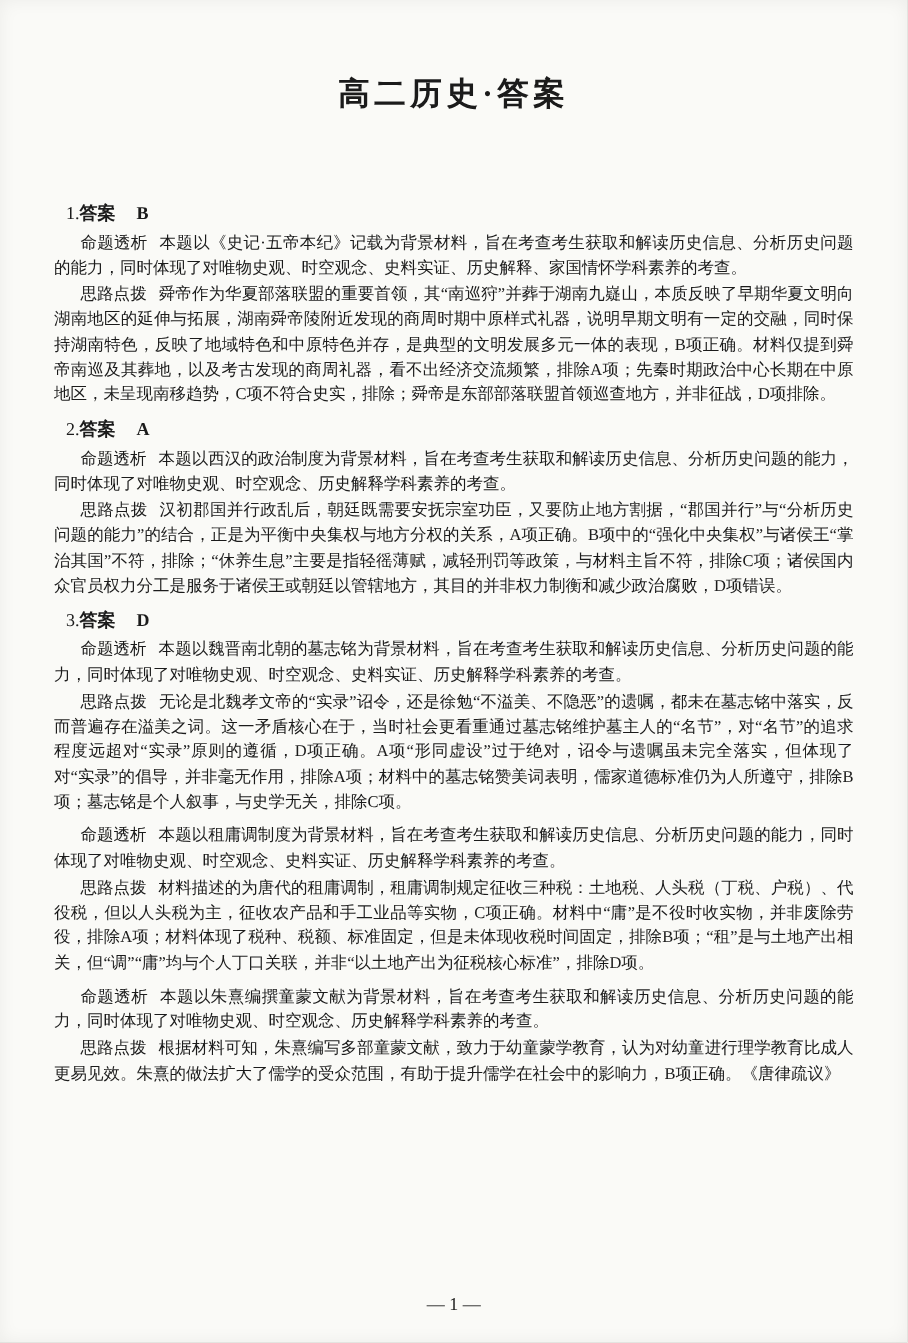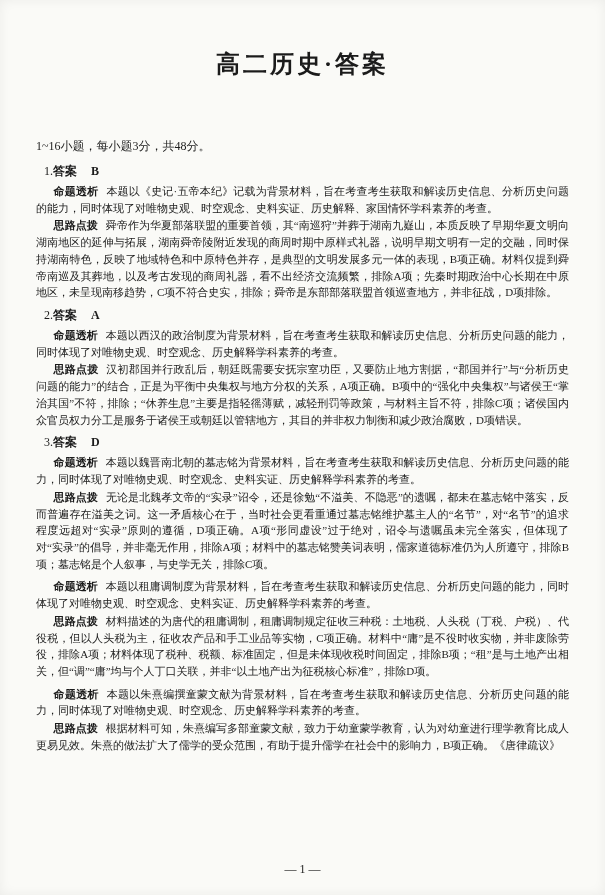--- a/index.html
+++ b/index.html
@@ -15,21 +15,21 @@
     margin: 0 auto;
     background: #fafaf7;
     box-sizing: border-box;
     padding: 34px 36px 40px 36px;
     overflow: hidden;
     box-shadow: inset 0 0 12px rgba(0,0,0,0.06);
     color: #1b1b1b;
   }
   .doc-title {
     text-align: center;
-    font-size: 24px;
+    font-size: 21px;
     font-weight: bold;
     letter-spacing: 3px;
     margin: 14px 0 58px 0;
   }
   .intro-line {
     font-size: 12px;
     margin: 0 0 8px 0;
   }
   .item {
     margin: 0 0 6px 0;
@@ -49,41 +49,40 @@
     margin-left: 14px;
   }
   .para {
     font-size: 11px;
     line-height: 1.52;
     text-align: justify;
     text-indent: 1.6em;
     margin: 1px 0;
   }
   .para .lbl {
-    font-weight: bold;
+    font-weight: normal;
     margin-right: 8px;
   }
   .page-number {
     position: absolute;
     left: 0;
     right: 0;
     bottom: 18px;
     text-align: center;
     font-size: 12px;
     color: #222;
   }
 </style>
 </head>
 <body>
 
 <div class="page">
 
   <h1 class="doc-title">高二历史·答案</h1>
 
-  <p class="intro-line">1~16小题，每小题3分，共48分。</p>
 
   <div class="item">
     <div class="answer-line">
       <span class="q-num">1.</span><span class="lbl">答案</span><span class="ans">B</span>
     </div>
     <p class="para">
       <span class="lbl">命题透析</span><span>本题以《史记·五帝本纪》记载为背景材料，旨在考查考生获取和解读历史信息、分析历史问题的能力，同时体现了对唯物史观、时空观念、史料实证、历史解释、家国情怀学科素养的考查。</span>
     </p>
     <p class="para">
       <span class="lbl">思路点拨</span><span>舜帝作为华夏部落联盟的重要首领，其“南巡狩”并葬于湖南九嶷山，本质反映了早期华夏文明向湖南地区的延伸与拓展，湖南舜帝陵附近发现的商周时期中原样式礼器，说明早期文明有一定的交融，同时保持湖南特色，反映了地域特色和中原特色并存，是典型的文明发展多元一体的表现，B项正确。材料仅提到舜帝南巡及其葬地，以及考古发现的商周礼器，看不出经济交流频繁，排除A项；先秦时期政治中心长期在中原地区，未呈现南移趋势，C项不符合史实，排除；舜帝是东部部落联盟首领巡查地方，并非征战，D项排除。</span>

